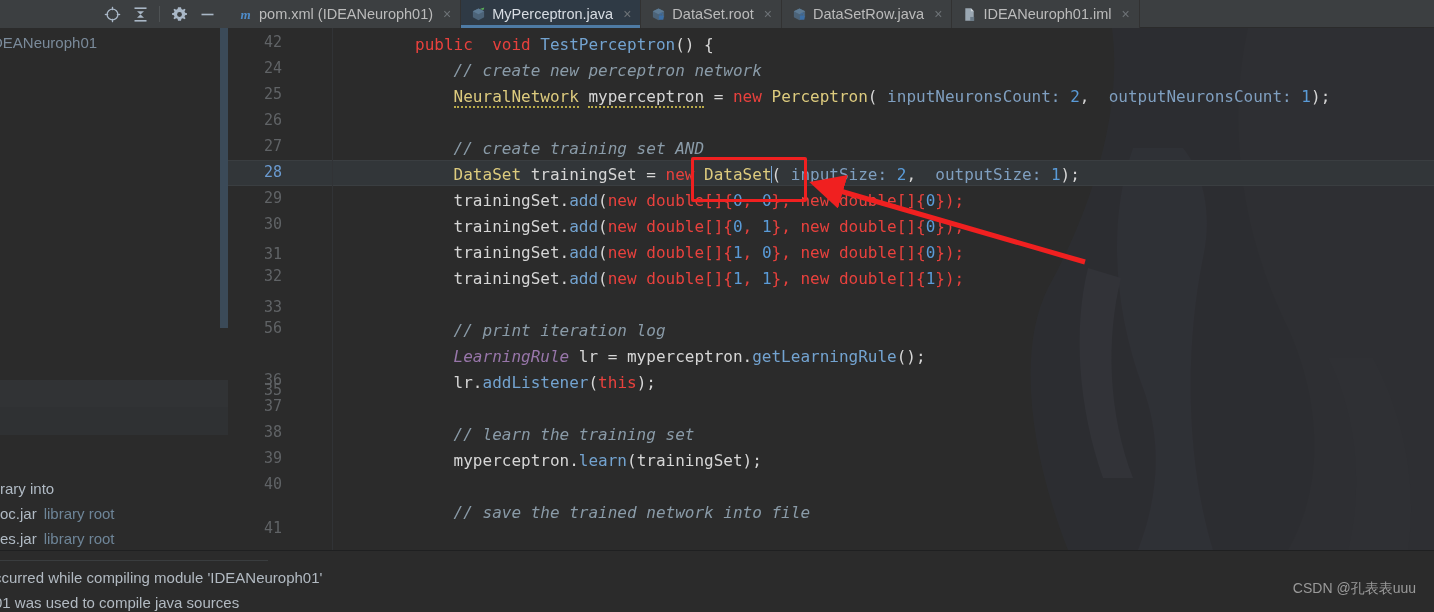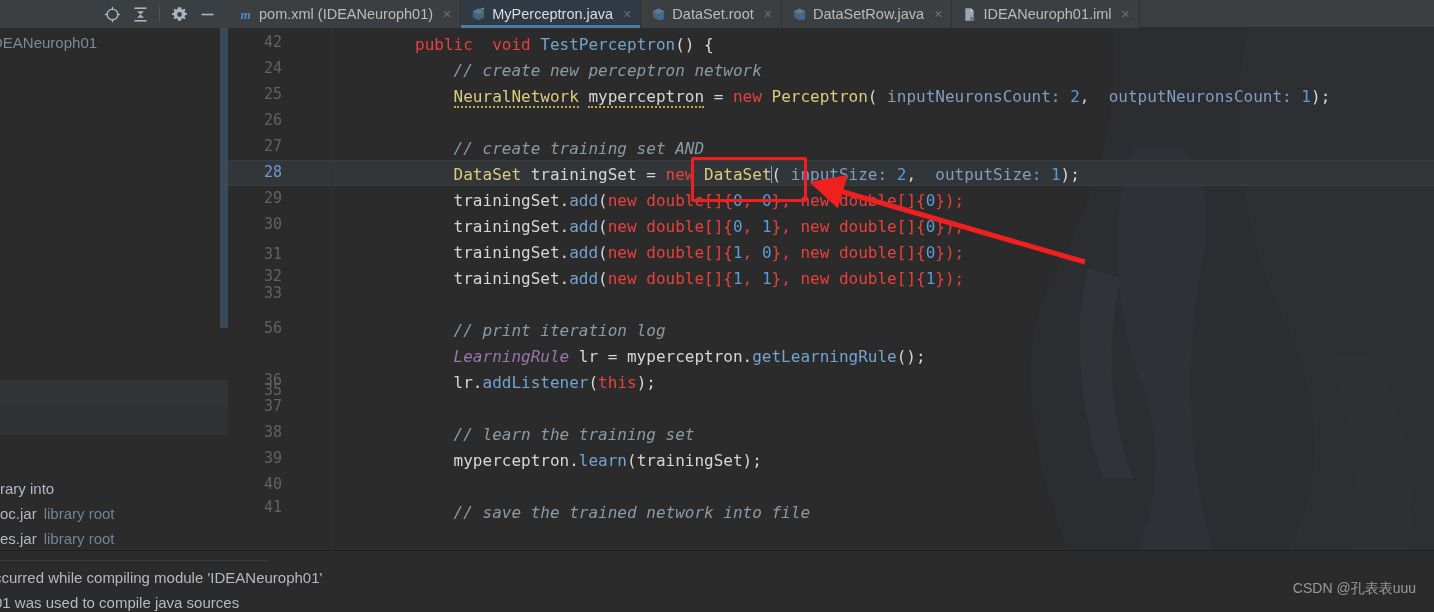--- a/index.html
+++ b/index.html
@@ -264,29 +264,29 @@
         <div class="gutter-line" style="top: 31px;">24</div>
         <div class="gutter-line" style="top: 57px;">25</div>
         <div class="gutter-line" style="top: 83px;">26</div>
         <div class="gutter-line" style="top: 109px; text-align: right;">27</div>
         <div class="curline-hl" style="top: 132px; left: 0px; right: 0px;"></div>
         <div class="gutter-line cur" style="top: 135px;">28</div>
         <div class="gutter-line" style="top: 161px;">29</div>
         <div class="gutter-line" style="top: 187px;">30</div>
         <div class="gutter-line" style="top: 217px;">31</div>
         <div class="gutter-line" style="top: 239px;">32</div>
-        <div class="gutter-line" style="top: 256px; text-align: right;">33</div>
+        <div class="gutter-line" style="top: 270px; text-align: right;">33</div>
         <div class="gutter-line" style="top: 291px;">56</div>
         <div class="gutter-line" style="top: 317px; margin-top: 36px;">35</div>
         <div class="gutter-line" style="top: 343px;">36</div>
         <div class="gutter-line" style="top: 369px;">37</div>
         <div class="gutter-line" style="top: 395px;">38</div>
         <div class="gutter-line" style="top: 421px;">39</div>
         <div class="gutter-line" style="top: 447px;">40</div>
-        <div class="gutter-line" style="top: 470px;">41</div>
+        <div class="gutter-line" style="top: 491px;">41</div>
       </div>
     <div class="fold-rail"></div>
     <div class="code" id="codearea"><div class="cline" style="top: 4px;"><span class="punct">        </span><span class="kw">public</span><span class="punct">  </span><span class="kw">void</span><span class="punct"> </span><span class="meth">TestPerceptron</span><span class="punct">() {</span></div><div class="cline" style="top: 30px;"><span class="punct">            </span><span class="com">// create new perceptron network</span></div><div class="cline" style="top: 56px;"><span class="punct">            </span><span class="type warn">NeuralNetwork</span><span class="punct"> </span><span class="ident warn">myperceptron</span><span class="punct"> = </span><span class="kw">new</span><span class="punct"> </span><span class="type">Perceptron</span><span class="punct">( </span><span class="hint">inputNeuronsCount:</span><span class="punct"> </span><span class="num">2</span><span class="punct">,  </span><span class="hint">outputNeuronsCount:</span><span class="punct"> </span><span class="num">1</span><span class="punct">);</span></div><div class="cline" style="top: 82px;"></div><div class="cline" style="top: 108px;"><span class="punct">            </span><span class="com">// create training set AND</span></div><div class="curline-hl" style="top: 132px;"></div><div class="cline" style="top: 134px;"><span class="punct">            </span><span class="type">DataSet</span><span class="punct"> trainingSet = </span><span class="kw">new</span><span class="punct"> </span><span class="type">DataSet</span><span class="caret"></span><span class="punct">(</span><span class="punct"> </span><span class="hint">inputSize:</span><span class="punct"> </span><span class="num">2</span><span class="punct">,  </span><span class="hint">outputSize:</span><span class="punct"> </span><span class="num">1</span><span class="punct">);</span></div><div class="cline" style="top: 160px;"><span class="punct">            trainingSet.</span><span class="meth">add</span><span class="punct">(</span><span class="kw">new double</span><span class="kw">[]{</span><span class="num">0</span><span class="kw">, </span><span class="num">0</span><span class="kw">}, </span><span class="kw">new double</span><span class="kw">[]{</span><span class="num">0</span><span class="kw">});</span></div><div class="cline" style="top: 186px;"><span class="punct">            trainingSet.</span><span class="meth">add</span><span class="punct">(</span><span class="kw">new double</span><span class="kw">[]{</span><span class="num">0</span><span class="kw">, </span><span class="num">1</span><span class="kw">}, </span><span class="kw">new double</span><span class="kw">[]{</span><span class="num">0</span><span class="kw">});</span></div><div class="cline" style="top: 212px;"><span class="punct">            trainingSet.</span><span class="meth">add</span><span class="punct">(</span><span class="kw">new double</span><span class="kw">[]{</span><span class="num">1</span><span class="kw">, </span><span class="num">0</span><span class="kw">}, </span><span class="kw">new double</span><span class="kw">[]{</span><span class="num">0</span><span class="kw">});</span></div><div class="cline" style="top: 238px;"><span class="punct">            trainingSet.</span><span class="meth">add</span><span class="punct">(</span><span class="kw">new double</span><span class="kw">[]{</span><span class="num">1</span><span class="kw">, </span><span class="num">1</span><span class="kw">}, </span><span class="kw">new double</span><span class="kw">[]{</span><span class="num">1</span><span class="kw">});</span></div><div class="cline" style="top: 264px;"></div><div class="cline" style="top: 290px;"><span class="punct">            </span><span class="com">// print iteration log</span></div><div class="cline" style="top: 316px;"><span class="punct">            </span><span class="field">LearningRule</span><span class="punct"> lr = myperceptron.</span><span class="meth">getLearningRule</span><span class="punct">();</span></div><div class="cline" style="top: 342px;"><span class="punct">            lr.</span><span class="meth">addListener</span><span class="punct">(</span><span class="kw">this</span><span class="punct">);</span></div><div class="cline" style="top: 368px;"></div><div class="cline" style="top: 394px;"><span class="punct">            </span><span class="com">// learn the training set</span></div><div class="cline" style="top: 420px;"><span class="punct">            myperceptron.</span><span class="meth">learn</span><span class="punct">(trainingSet);</span></div><div class="cline" style="top: 446px;"></div><div class="cline" style="top: 472px;"><span class="punct">            </span><span class="com">// save the trained network into file</span></div></div>
   </div>
 
   <div class="redbox" id="redbox" style="left: 691px; top: 157px; width: 116px; height: 45px; border-color: rgb(240, 32, 32);"></div>
   <svg class="arrow-svg" width="1434" height="612">
     <defs>
       <marker id="ah" markerWidth="7" markerHeight="7" refX="5.6" refY="3.5" orient="auto">
         <path d="M0,0 L7,3.5 L0,7 z" fill="#f02020"></path>

